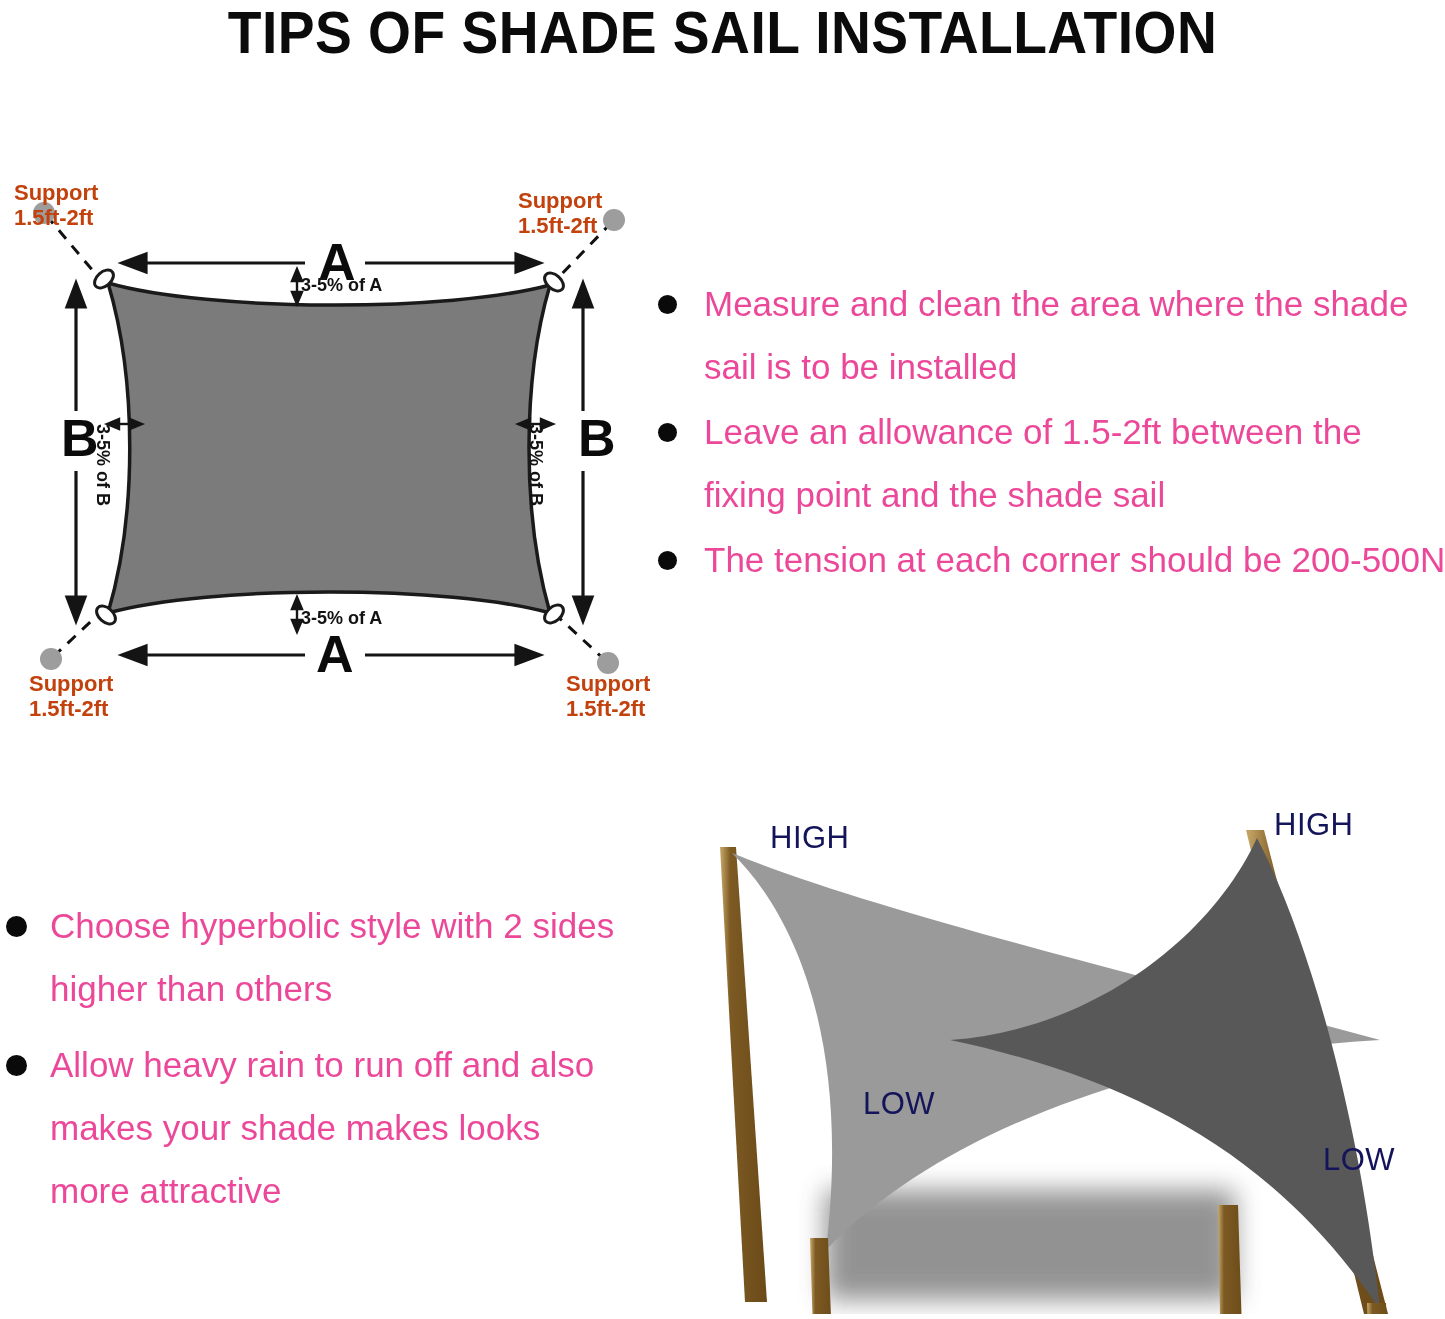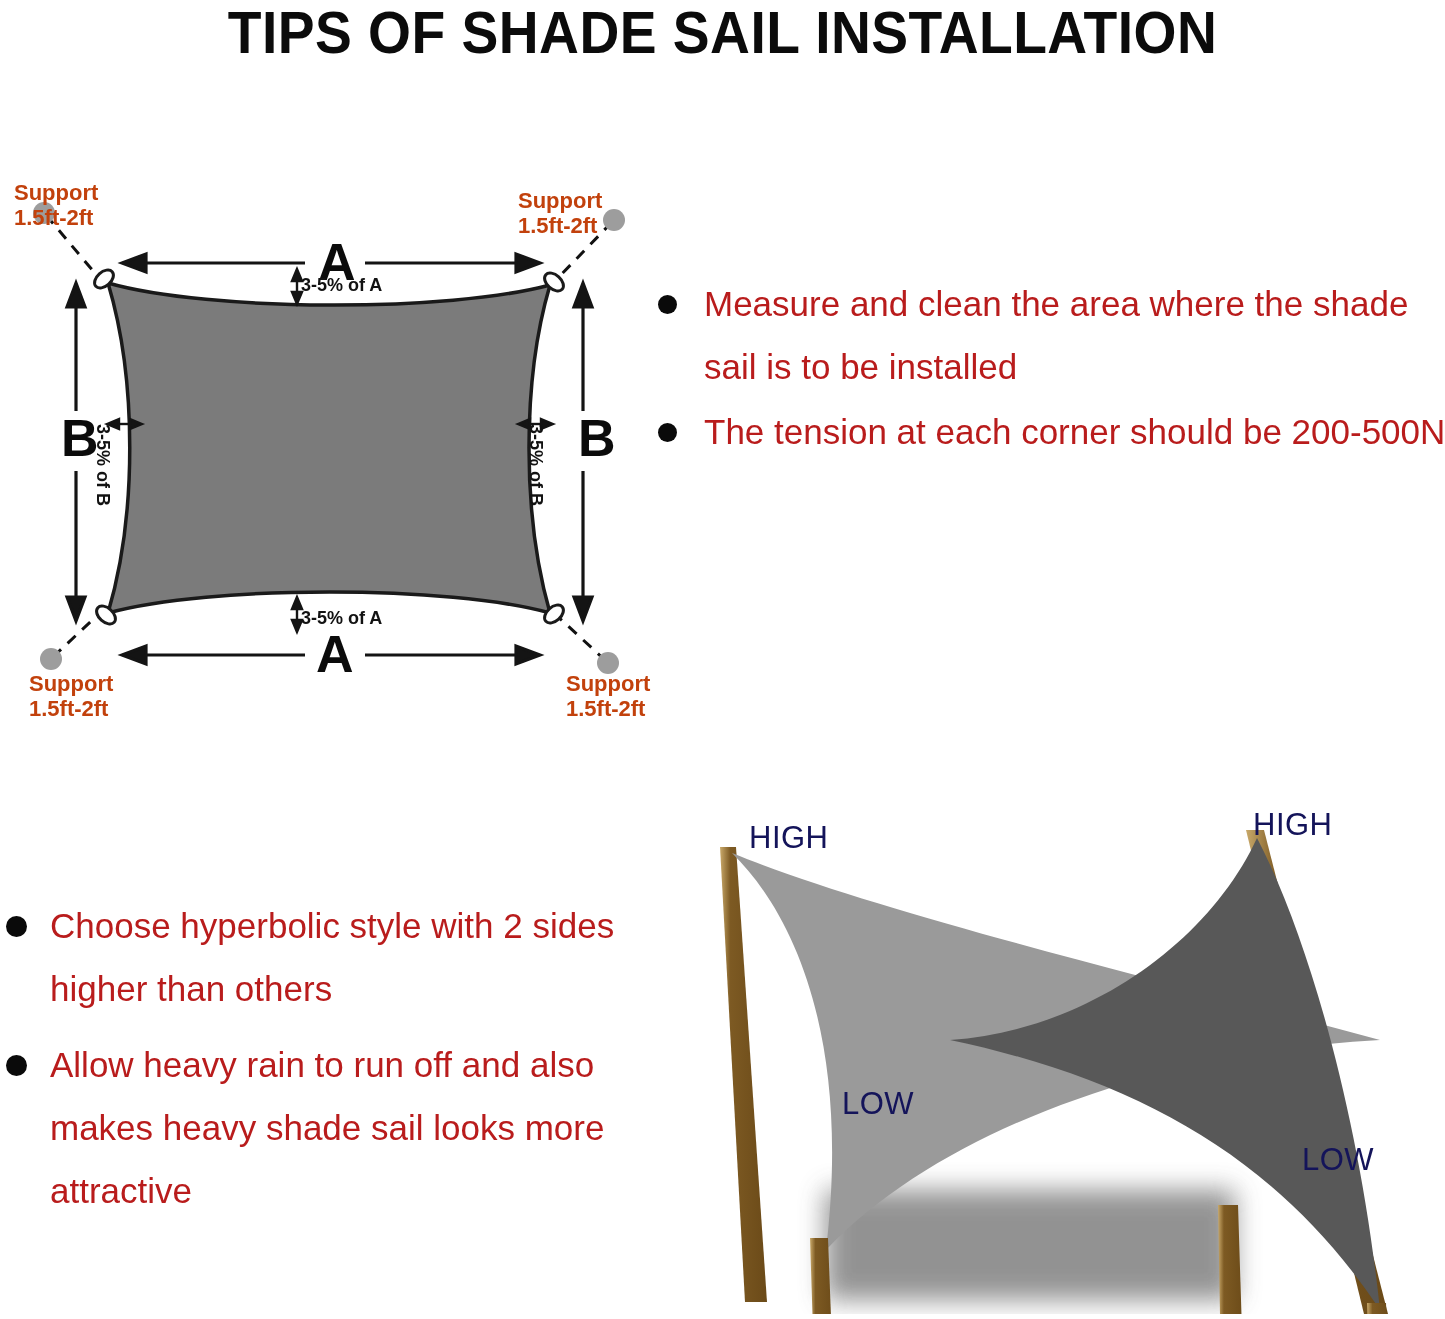--- a/index.html
+++ b/index.html
@@ -72,21 +72,21 @@
     position: absolute;
     margin: 0;
     padding: 0;
     list-style: none;
   }
   .bullet-item {
     position: relative;
     padding-left: 58px;
     margin: 0 0 0 0;
     font-family: "Liberation Sans", sans-serif;
-    color: #b91c1c;
+    color: #ec4899;
   }
   .bullet-item::before {
     content: "";
     position: absolute;
     background: #0a0a0a;
     border-radius: 50%;
   }
 
   
   #tips-right { left: 646px; top: 272px; width: 800px; }
@@ -116,20 +116,21 @@
 
   
   .hl-label {
     position: absolute;
     font-family: "Liberation Sans", sans-serif;
     font-size: 31px;
     line-height: 33px;
     color: #14145a;
     letter-spacing: 0.5px;
     white-space: nowrap;
+    margin-left: 21px;
   }
 
   svg { display: block; }
   #rect-diagram { position: absolute; left: 0; top: 165px; }
   #hyper-diagram { position: absolute; left: 620px; top: 790px; }
 </style>
 </head>
 <body>
 
 <div id="page">
@@ -243,26 +244,27 @@
   <div class="abs dim-letter" style="left:61px; top:412px;">B</div>
   <div class="abs dim-letter" style="left:578px; top:412px;">B</div>
 
   <div class="abs pct-label" style="left:301px; top:275px;">3-5% of A</div>
   <div class="abs pct-label" style="left:301px; top:608px;">3-5% of A</div>
   <div class="abs pct-label pct-vert" style="left:113px; top:424px;">3-5% of B</div>
   <div class="abs pct-label pct-vert" style="left:546px; top:424px;">3-5% of B</div>
 
   <ul class="bullet-list" id="tips-right">
     <li class="bullet-item">Measure and clean the area where the shade sail is to be installed</li>
+    <li class="bullet-item">Leave an allowance of 1.5-2ft between the fixing point and the shade sail</li>
     <li class="bullet-item">The tension at each corner should be 200-500N</li>
   </ul>
 
   <ul class="bullet-list" id="tips-left">
     <li class="bullet-item">Choose hyperbolic style with 2 sides higher than others</li>
-    <li class="bullet-item">Allow heavy rain to run off and also makes heavy shade sail looks more attractive</li>
+    <li class="bullet-item">Allow heavy rain to run off and also makes your shade makes looks more attractive</li>
   </ul>
 
   <svg id="hyper-diagram" width="825" height="529" viewBox="0 0 825 529">
     <defs>
       <linearGradient id="postGrad" x1="0" y1="0" x2="1" y2="0">
         <stop offset="0%" stop-color="#c9a96a"></stop>
         <stop offset="22%" stop-color="#7d5a23"></stop>
         <stop offset="100%" stop-color="#6b4a18"></stop>
       </linearGradient>
       <filter id="shadowBlur" x="-25%" y="-60%" width="150%" height="240%">

